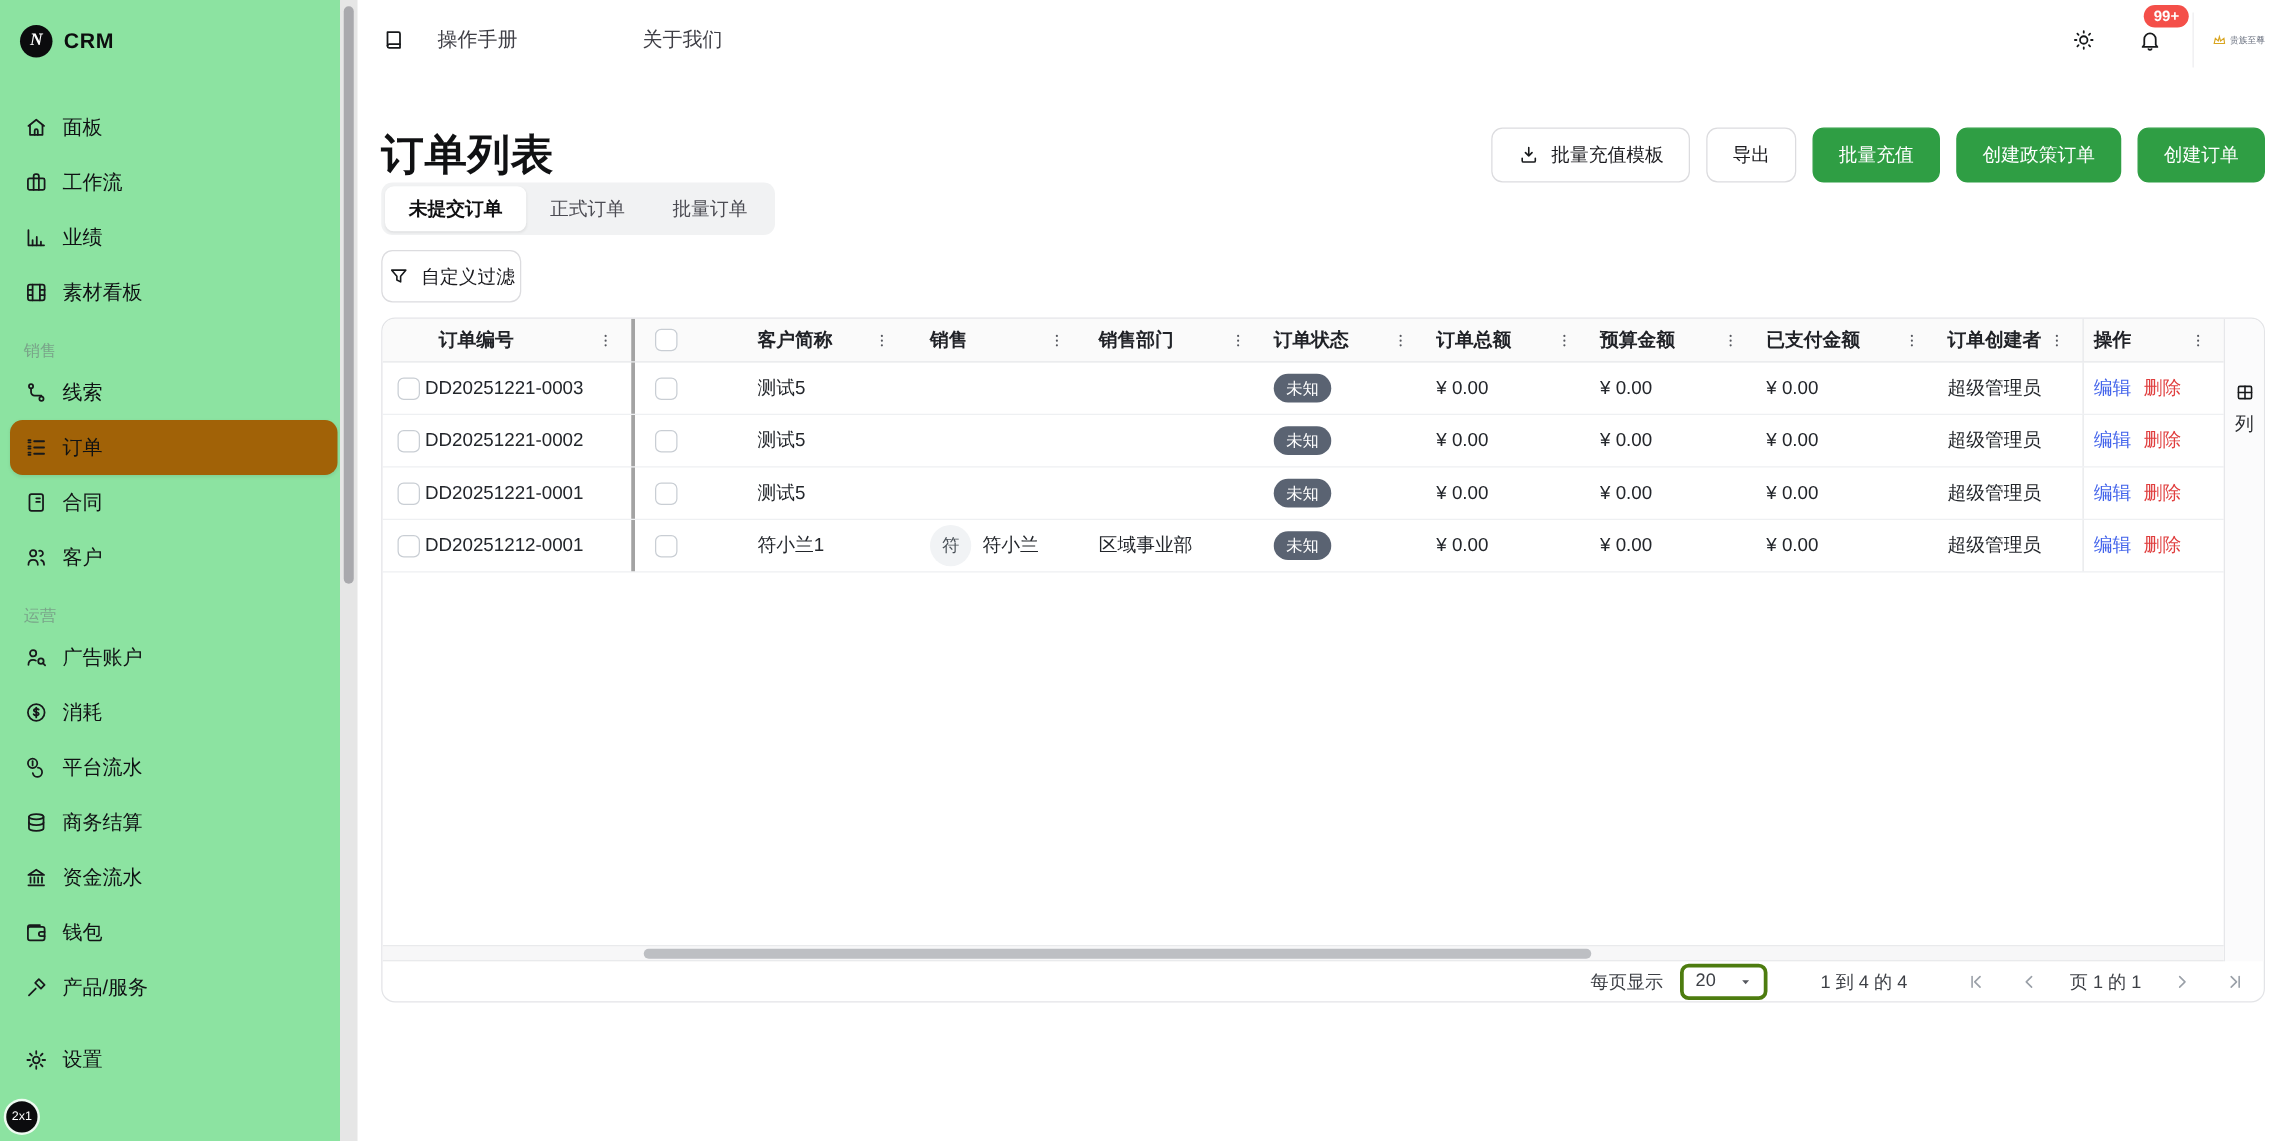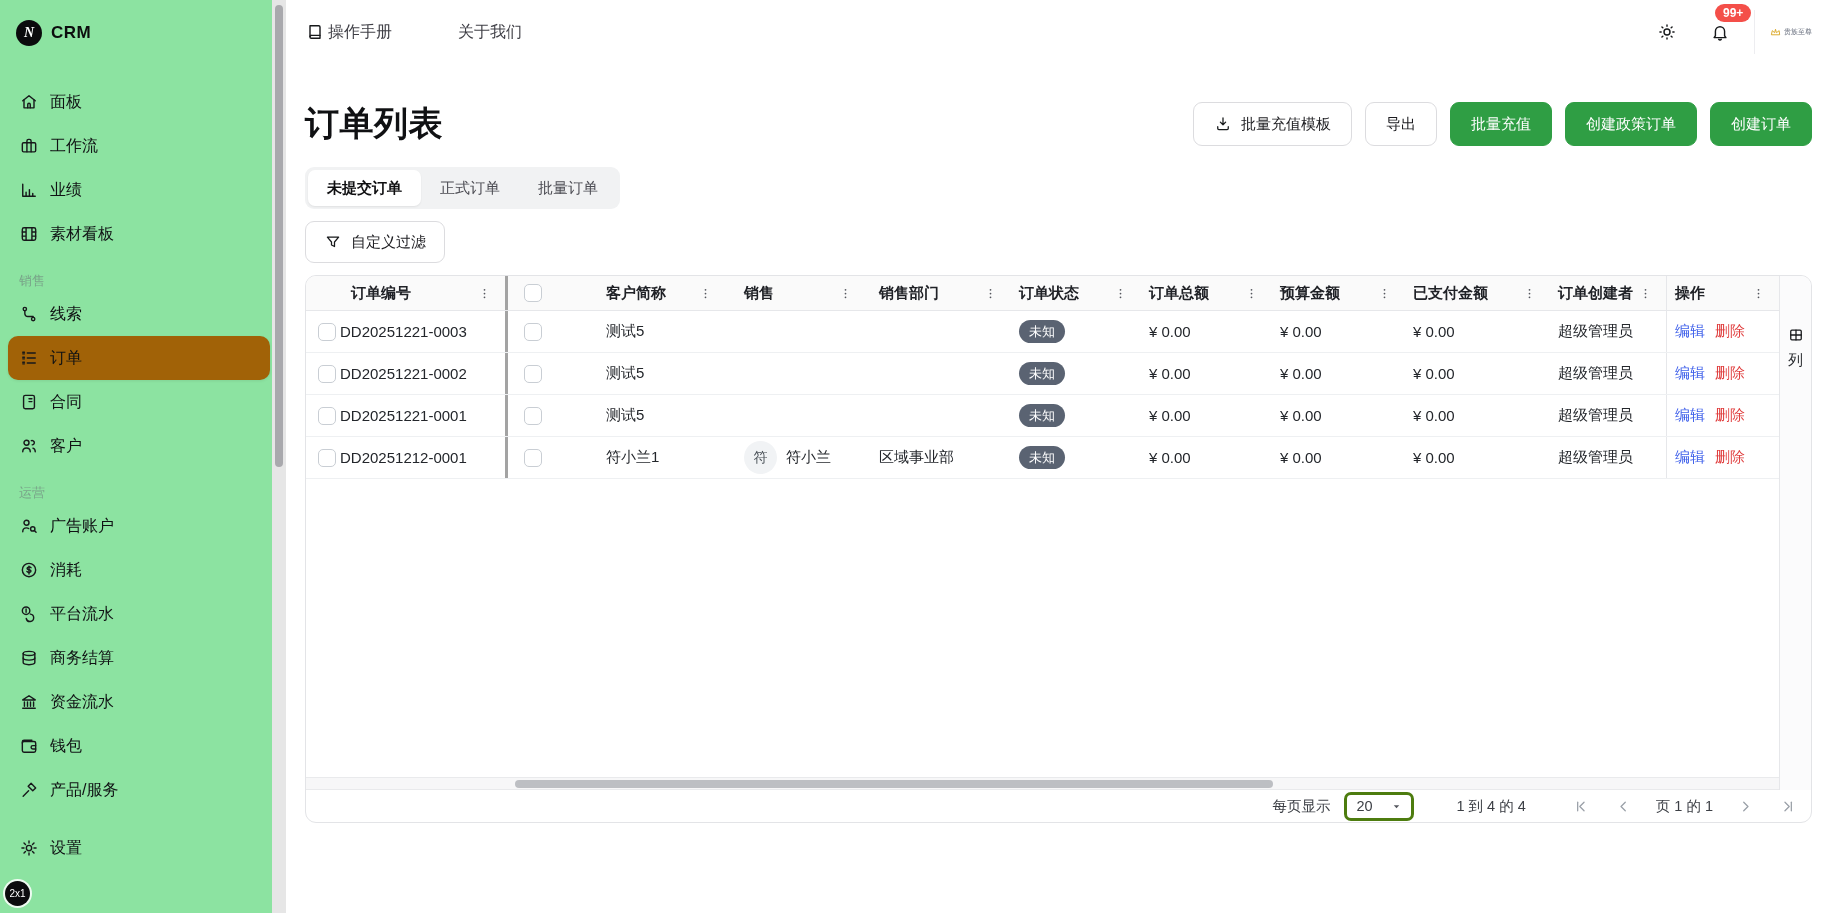--- a/index.html
+++ b/index.html
@@ -17,43 +17,43 @@
   .section-label{margin:16px 0 2px 19px;font-size:13px;color:#79a489;font-weight:500}
   .gap-top{margin-top:14px}
   .ic{width:20px;height:20px;flex-shrink:0;color:#17191b}
   .ic svg{width:100%;height:100%;stroke:currentColor;fill:none;stroke-width:1.7;stroke-linecap:round;stroke-linejoin:round}
   
   .side-scroll{width:14px;background:#e6e6e6;position:relative;flex-shrink:0;cursor:pointer}
   .side-thumb{position:absolute;left:3px;top:5px;width:8px;height:462px;border-radius:4px;background:#a9a9ad}
   
   .main{flex:1;display:flex;flex-direction:column;min-width:0}
   .topnav{height:64px;display:flex;align-items:center;padding:0 18px 0 19px;flex-shrink:0;background:#fff}
-  .nav-link{display:flex;align-items:center;gap:3px;font-size:16px;color:#3f3f46;cursor:pointer}
-  .nav-link+.nav-link{margin-left:66px}
+  .nav-link{display:flex;align-items:center;gap:25px;font-size:16px;color:#3f3f46;cursor:pointer}
+  .nav-link+.nav-link{margin-left:100px}
   .top-right{margin-left:auto;display:flex;align-items:center;gap:15px}
   .icon-btn{width:38px;height:38px;display:flex;align-items:center;justify-content:center;border-radius:8px;cursor:pointer;color:#232327}
   .bell-wrap{position:relative}
   .badge{position:absolute;top:-9px;left:14px;background:#f44f49;color:#fff;font-size:12px;font-weight:700;padding:3px 8px;border-radius:12px;box-shadow:0 0 0 2.5px #fff;line-height:1}
   .divider{width:1px;height:44px;background:#ededf0}
   .vip{display:flex;align-items:center;gap:3px;font-size:7px;color:#6b7280;cursor:pointer;white-space:nowrap}
   .vip svg{width:11px;height:11px}
   
   .content{flex:1;padding:38px 18px 0 19px;display:flex;flex-direction:column;min-height:0}
   .page-head{display:flex;align-items:center;height:44px}
   .page-title{font-size:34px;font-weight:700;color:#101113;letter-spacing:.5px}
   .toolbar{margin-left:auto;display:flex;gap:13px}
   .btn{height:44px;border-radius:9px;display:flex;align-items:center;justify-content:center;font-size:15px;cursor:pointer;padding:0 20px;white-space:nowrap}
   .btn.ghost{background:#fff;border:1px solid #dcdcdf;color:#1b1b1f;gap:9px}
   .btn.primary{background:#2f9e44;color:#fff;border:1px solid #2f9e44}
   .btn .ic{width:18px;height:18px}
-  .tabs{margin-top:21px;display:inline-flex;background:#f1f2f3;border-radius:9px;padding:3px;align-self:flex-start}
+  .tabs{display:inline-flex;background:#f1f2f3;border-radius:9px;padding:3px;align-self:flex-start}
   .tab{height:36px;padding:0 19px;display:flex;align-items:center;font-size:15px;color:#4b4b52;cursor:pointer;border-radius:7px}
   .tab.active{background:#fff;color:#0f0f11;font-weight:700;box-shadow:0 1px 2px rgba(0,0,0,.07)}
   .filter-row{margin-top:12px}
-  .filter-btn{display:inline-flex;align-items:center;gap:9px;height:42px;padding:0 18px;border:1px solid #dcdcdf;border-radius:9px;background:#fff;font-size:15px;color:#1b1b1f;cursor:pointer}
+  .filter-btn{display:inline-flex;align-items:center;gap:9px;height:42px;padding:0 4px;border:1px solid #dcdcdf;border-radius:9px;background:#fff;font-size:15px;color:#1b1b1f;cursor:pointer}
   .filter-btn .ic{width:18px;height:18px}
   
   .card{margin-top:12px;height:548px;border:1px solid #e3e4e7;border-radius:11px;display:flex;flex-direction:column;overflow:hidden;background:#fff}
   .card-top{flex:1;display:flex;min-height:0}
   .table-area{flex:1;display:flex;flex-direction:column;min-width:0}
   .thead,.trow{display:grid;grid-template-columns:202px 50px 168px 140px 145px 130px 131px 133px 145px 116px 1fr;align-items:stretch;flex-shrink:0}
   .thead{height:35px;background:#fafafa;border-bottom:1px solid #e6e7ea;font-weight:600;color:#202227;font-size:15px}
   .trow{height:42px;border-bottom:1px solid #eef0f2;font-size:15px;color:#23262b}
   .c{display:flex;align-items:center;padding-left:8px;min-width:0}
   .c-order{padding-left:12px;gap:4px;border-right:3px solid #a3a3a3}

